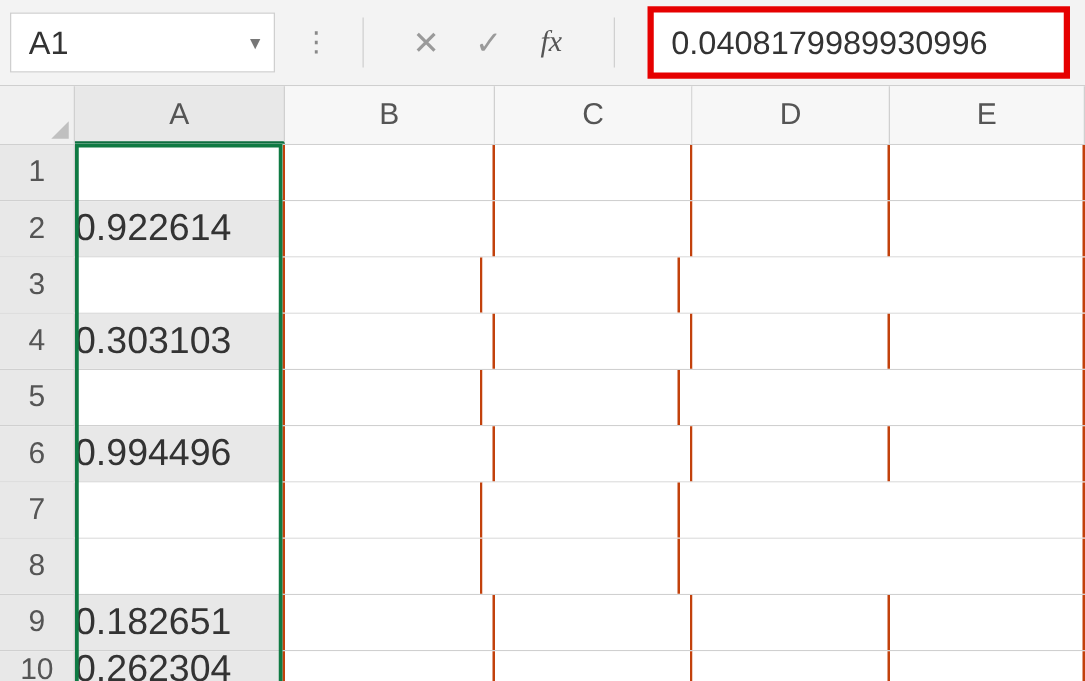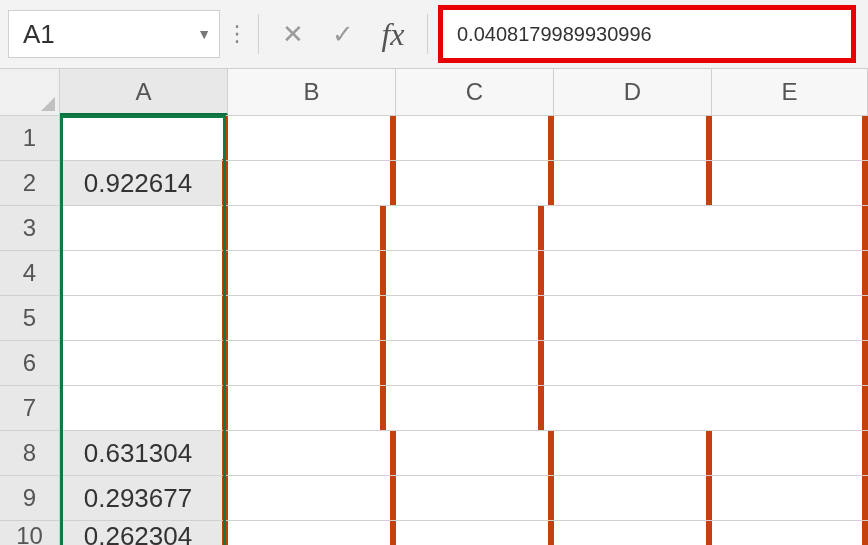--- a/index.html
+++ b/index.html
@@ -12,20 +12,21 @@
     overflow: hidden;
     color: #333;
   }
   .formula-bar {
     display: flex;
     align-items: center;
     height: 68px;
     background: #f3f3f3;
     border-bottom: 1px solid #cfcfcf;
     position: relative;
+    gap: 16px;
   }
   .name-box-wrap {
     display: flex;
     align-items: center;
     height: 46px;
     margin-left: 8px;
     background: #ffffff;
     border: 1px solid #cfcfcf;
     width: 190px;
     justify-content: space-between;
@@ -65,35 +66,35 @@
   }
   .fb-icon {
     font-size: 26px;
     line-height: 1;
     width: 28px;
     text-align: center;
   }
   .fx-icon {
     font-style: italic;
     font-family: "Times New Roman", serif;
-    font-size: 32px;
+    font-size: 24px;
     color: #555;
   }
   .formula-value-wrap {
     flex: 1;
     margin: 8px 12px 8px 4px;
     height: 48px;
     border: 5px solid #e60000;
     display: flex;
     align-items: center;
     padding: 0 14px;
     background: #ffffff;
   }
   .formula-value {
-    font-size: 20px;
+    font-size: 26px;
     color: #333;
     white-space: nowrap;
   }
 
   .grid {
     position: relative;
   }
   .col-headers {
     display: flex;
     height: 46px;
@@ -141,25 +142,25 @@
     box-sizing: border-box;
     border-right: 1px solid #d0d0d0;
     text-align: center;
     font-size: 24px;
     color: #555;
     line-height: 44px;
     background: #e8e8e8;
   }
   .cell {
     box-sizing: border-box;
-    border-right: 6px solid #c2410c;
-    font-size: 26px;
+    border-right: 2px solid #c2410c;
+    font-size: 30px;
     line-height: 44px;
     padding-right: 6px;
-    text-align: center;
+    text-align: left;
     color: #333;
     background: #ffffff;
   }
   .cA { width: 168px; background:#e8e8e8; }
   .cB { width: 168px; }
   .cC { width: 158px; }
   .cD { width: 158px; }
   .cE { flex:1; }
 
   
@@ -235,57 +236,58 @@
   </div>
   <div class="body-row">
     <div class="row-h">3</div>
     <div class="cell cB"></div>
     <div class="cell cC"></div>
     <div class="cell cD"></div>
     <div class="cell cE"></div>
   </div>
   <div class="body-row">
     <div class="row-h">4</div>
+    <div class="cell cA">0.303103</div>
     <div class="cell cB"></div>
     <div class="cell cC"></div>
     <div class="cell cD"></div>
     <div class="cell cE"></div>
   </div>
   <div class="body-row">
     <div class="row-h">5</div>
     <div class="cell cB"></div>
     <div class="cell cC"></div>
     <div class="cell cD"></div>
     <div class="cell cE"></div>
   </div>
   <div class="body-row">
     <div class="row-h">6</div>
+    <div class="cell cA">0.994496</div>
     <div class="cell cB"></div>
     <div class="cell cC"></div>
     <div class="cell cD"></div>
     <div class="cell cE"></div>
   </div>
   <div class="body-row">
     <div class="row-h">7</div>
     <div class="cell cB"></div>
     <div class="cell cC"></div>
     <div class="cell cD"></div>
     <div class="cell cE"></div>
   </div>
   <div class="body-row">
     <div class="row-h">8</div>
-    <div class="cell cA">0.631304</div>
     <div class="cell cB"></div>
     <div class="cell cC"></div>
     <div class="cell cD"></div>
     <div class="cell cE"></div>
   </div>
   <div class="body-row">
     <div class="row-h">9</div>
-    <div class="cell cA">0.293677</div>
+    <div class="cell cA">0.182651</div>
     <div class="cell cB"></div>
     <div class="cell cC"></div>
     <div class="cell cD"></div>
     <div class="cell cE"></div>
   </div>
   <div class="body-row" style="height:30px;">
     <div class="row-h" style="line-height:30px">10</div>
     <div class="cell cA" style="line-height:30px">0.262304</div>
     <div class="cell cB"></div>
     <div class="cell cC"></div>

